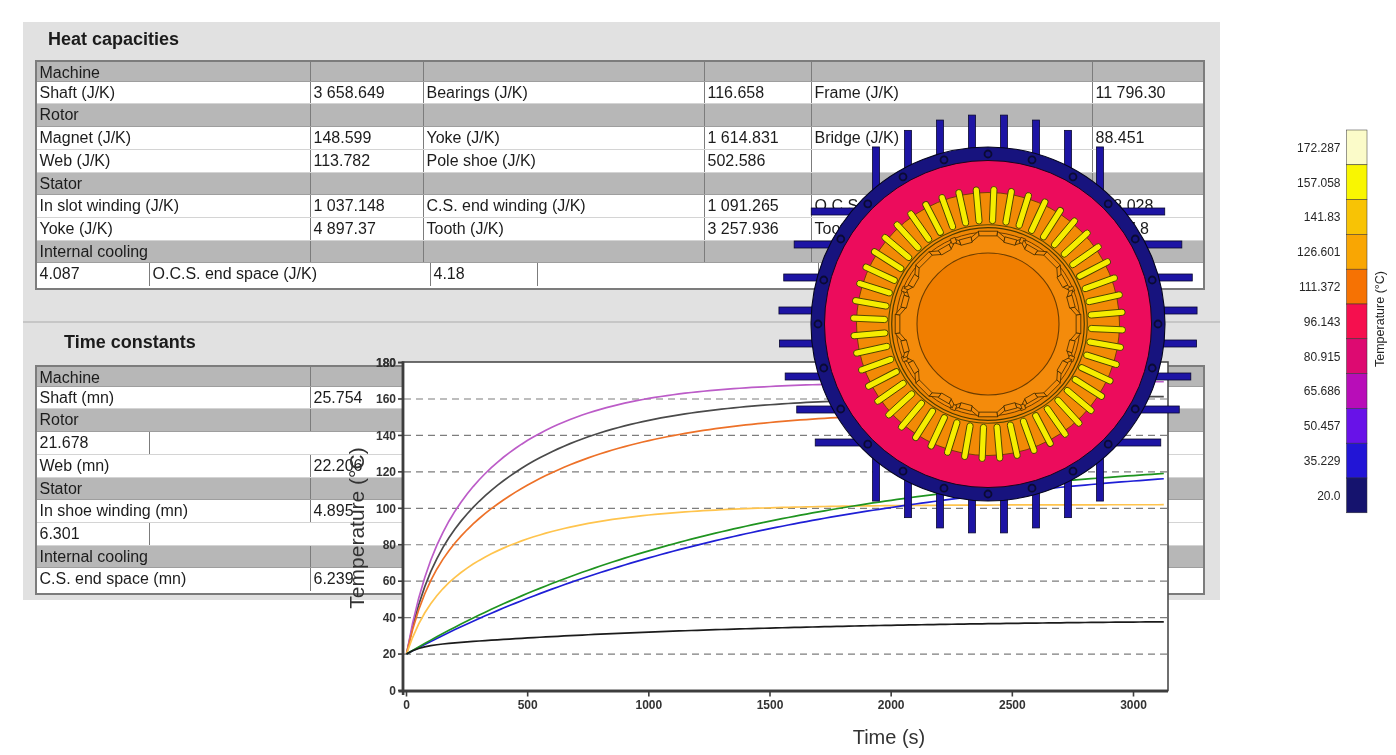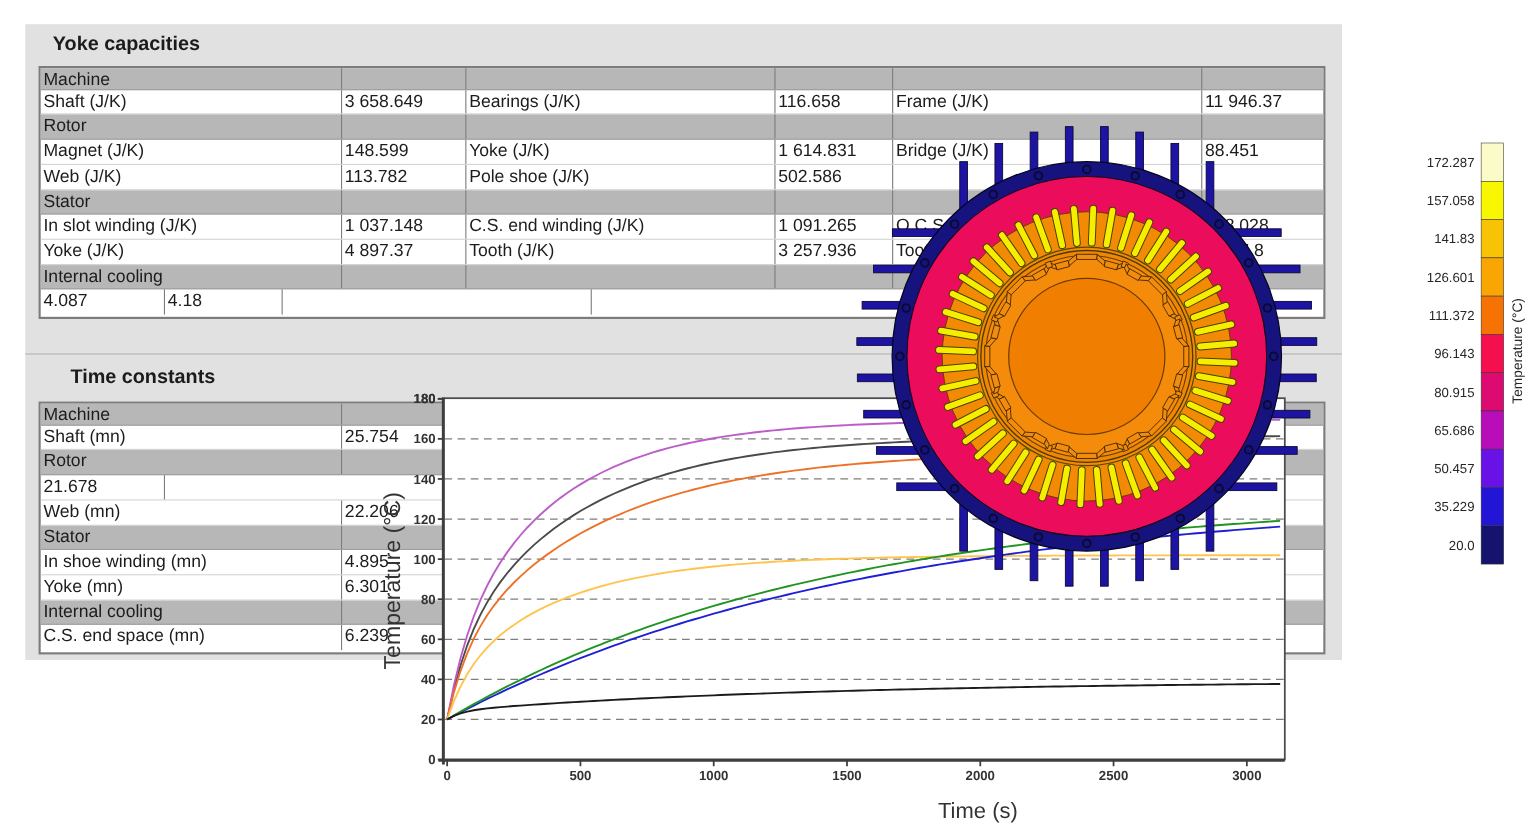--- a/index.html
+++ b/index.html
@@ -18,38 +18,38 @@
 .c0{width:274px;}
 .c1{width:113px;}
 .c2{width:281px;}
 .c3{width:107px;}
 .c4{width:281px;}
 .c5{width:110px;}
 </style></head>
 <body>
 <div class="panel" style="left:23px;top:22px;width:1197px;height:301px;border-bottom:2px solid #c6c6c6;"></div>
 <div class="panel" style="left:23px;top:323px;width:1197px;height:277px;"></div>
-<div class="title" style="left:48px;top:29px;">Yoke capacities</div>
+<div class="title" style="left:48px;top:29px;">Heat capacities</div>
 <div class="title" style="left:64px;top:332px;">Time constants</div>
 <div class="tbl" style="left:35px;top:60px;width:1170px;height:230px;">
 <div class="tr g">
       <div class="td c0">Machine</div>
       <div class="td c1"></div>
       <div class="td c2"></div>
       <div class="td c3"></div>
       <div class="td c4"></div>
       <div class="td c5"></div>
     </div>
 <div class="tr">
       <div class="td c0">Shaft (J/K)</div>
       <div class="td c1">3 658.649</div>
       <div class="td c2">Bearings (J/K)</div>
       <div class="td c3">116.658</div>
       <div class="td c4">Frame (J/K)</div>
-      <div class="td c5">11 946.37</div>
+      <div class="td c5">11 796.30</div>
     </div>
 <div class="tr g">
       <div class="td c0">Rotor</div>
       <div class="td c1"></div>
       <div class="td c2"></div>
       <div class="td c3"></div>
       <div class="td c4"></div>
       <div class="td c5"></div>
     </div>
 <div class="tr">
@@ -95,20 +95,21 @@
 <div class="tr g">
       <div class="td c0">Internal cooling</div>
       <div class="td c1"></div>
       <div class="td c2"></div>
       <div class="td c3"></div>
       <div class="td c4"></div>
       <div class="td c5"></div>
     </div>
 <div class="tr">
       <div class="td c1">4.087</div>
+      <div class="td c2">O.C.S. end space (J/K)</div>
       <div class="td c3">4.18</div>
       <div class="td c4"></div>
       <div class="td c5"></div>
     </div>
 </div>
 <div class="tbl" style="left:35px;top:365px;width:1170px;height:230px;">
 <div class="tr g">
       <div class="td c0">Machine</div>
       <div class="td c1"></div>
       <div class="td c2"></div>
@@ -157,21 +158,20 @@
     </div>
 <div class="tr">
       <div class="td c0">In shoe winding (mn)</div>
       <div class="td c1">4.895</div>
       <div class="td c2"></div>
       <div class="td c3"></div>
       <div class="td c4"></div>
       <div class="td c5"></div>
     </div>
 <div class="tr">
-      <div class="td c0">Yoke (mn)</div>
       <div class="td c1">6.301</div>
       <div class="td c2"></div>
       <div class="td c3"></div>
       <div class="td c4"></div>
       <div class="td c5"></div>
     </div>
 <div class="tr g">
       <div class="td c0">Internal cooling</div>
       <div class="td c1"></div>
       <div class="td c2"></div>

